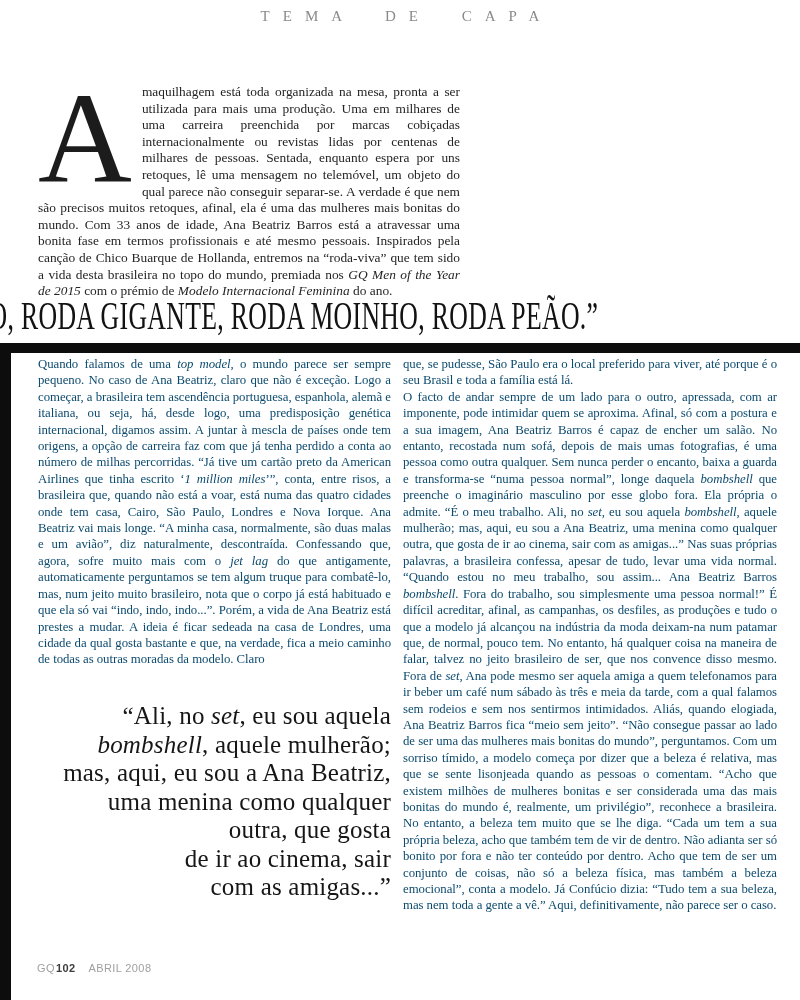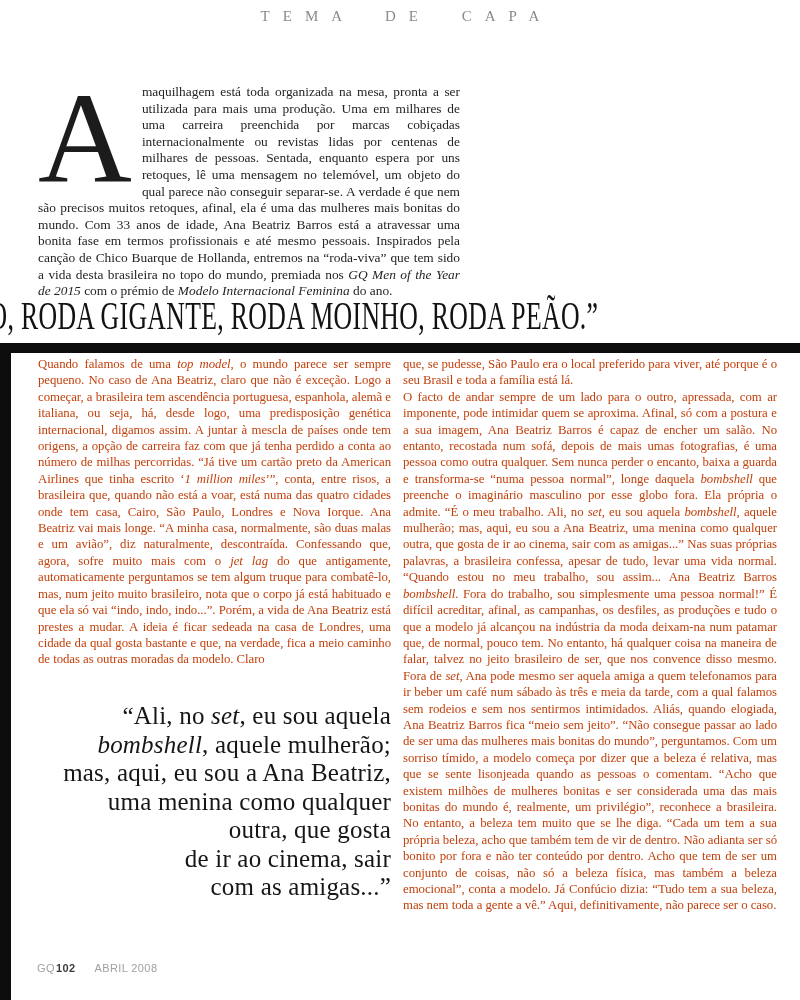--- a/index.html
+++ b/index.html
@@ -57,21 +57,21 @@
 
   
   .frame-top { position: absolute; top: 343px; left: 0; width: 800px; height: 10px; background: #0d0d0d; }
   .frame-left { position: absolute; top: 343px; left: 0; width: 11px; height: 657px; background: #0d0d0d; }
 
   
   .col {
     position: absolute; top: 356px;
     font-size: 12.8px; line-height: 16.4px;
     text-align: justify;
-    color: #c2410c;
+    color: #0c4a6e;
     letter-spacing: -0.05px;
   }
   .col p { margin: 0; }
   .col-left  { left: 38px;  width: 353px; }
   .col-right { left: 403px; width: 374px; }
 
   
   .pull-quote {
     position: absolute; top: 702px; right: 409px;
     text-align: right;
@@ -82,21 +82,21 @@
   }
   .pull-quote .pq-line { white-space: nowrap; text-align: right; }
 
   
   .footer {
     position: absolute; top: 962px; left: 37px;
     font-family: "Liberation Sans", sans-serif;
     font-size: 11px; letter-spacing: 0.4px;
     color: #a0a0a0;
   }
-  .footer .issue { color: #3c3c3c; font-weight: bold; margin-right: 19px; }
+  .footer .issue { color: #3c3c3c; font-weight: bold; margin-right: 13px; }
   .footer .logo { margin-right: 1px; }
 
   i { font-style: italic; }
 </style>
 </head>
 <body>
 
 <div class="page">
 
   <div class="kicker">TEMA DE CAPA</div>

